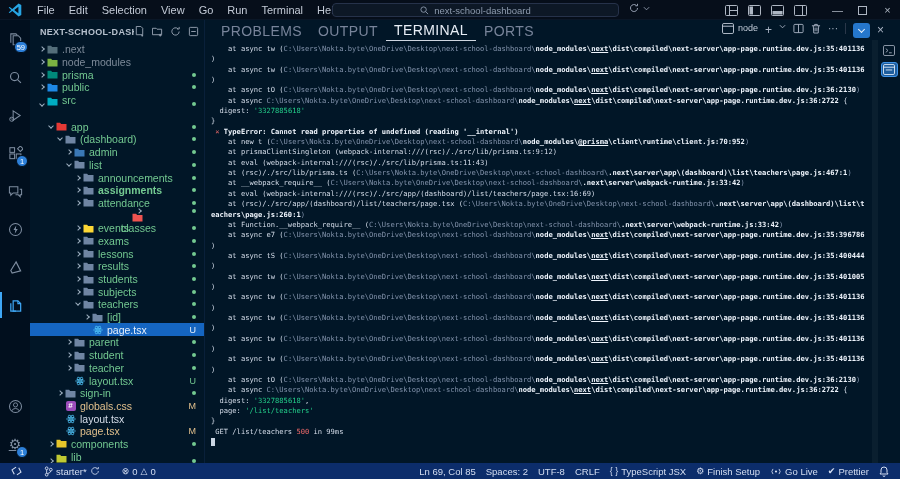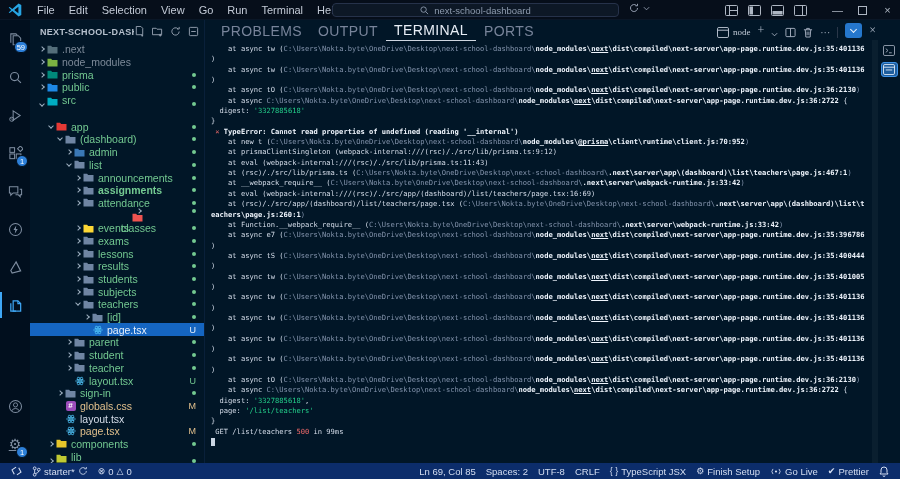--- a/index.html
+++ b/index.html
@@ -59,21 +59,21 @@
   .t-badge { position: absolute; right: 8px; font-size: 9px; }
   .t-badge.dot { width: 4px; height: 4px; border-radius: 50%; background: #73c991; }
   .t-badge.U { color: #73c991; } .tree-row.selected .t-badge.U { color: #e7f0fb; }
   .t-badge.M { color: #e2c08d; }
   .csshash { width: 10px; height: 10px; background:#9c4dbb; border-radius:2px; color:#fff; font-size:8px; font-weight:bold; display:flex; align-items:center; justify-content:center; }
   
   .panel { flex: 1; display: flex; flex-direction: column; background: #011627; position: relative; min-width: 0; }
   .panel-tabs { height: 20px; display: flex; align-items: center; padding-left: 8px; flex: none; }
   .ptab { font-size: 14px; letter-spacing: .4px; color: #78849a; padding: 3px 8px 2px; cursor: default; }
   .ptab.active { color: #e8eef6; border-bottom: 1px solid #cfd6e0; }
-  .panel-actions { margin-left: auto; display: flex; align-items: flex-end; gap: 7px; padding-right: 24px; color: #aab4c4; font-size: 10px; font-family: Liberation Serif, serif; }
+  .panel-actions { margin-left: auto; display: flex; align-items: flex-start; gap: 7px; padding-right: 16px; color: #aab4c4; font-size: 10px; }
   .pa-node { display: flex; align-items: center; gap: 4px; font-size: 9px; color: #c2cbd8; }
   .pa-sep { width: 1px; height: 11px; background: #2a3749; }
   .pa-max { width: 17px; height: 15px; background: #2577cc; border-radius: 3px; display: flex; align-items: center; justify-content: center; }
   .pa-max i { width: 5px; height: 5px; border-right: 1.2px solid #eaf2fb; border-bottom: 1.2px solid #eaf2fb; transform: rotate(45deg); margin-top: -2px; }
   .term-wrap { flex: 1; position: relative; }
   .term-body {
     position: absolute; inset: 0 22px 0 0; padding: 4px 0 0 6px;
     font-family: "DejaVu Sans Mono", monospace; font-size: 7.1px; line-height: 10.35px;
     white-space: pre; overflow: hidden; color: #d6deeb;
   }
@@ -84,21 +84,21 @@
   .s-g { color: #23d18b; }
   .s-r { color: #f16a6a; }
   .cursor { display: inline-block; width: 4.3px; height: 8.5px; background: #ccd7e4; vertical-align: middle; }
   .term-scrollbar { position: absolute; right: 22px; top: 0; bottom: 0; width: 6px; background: rgba(255,255,255,0.04); }
   .term-strip { position: absolute; right: 0; top: 0; bottom: 0; width: 22px; display: flex; flex-direction: column; align-items: center; padding-top: 3px; gap: 4px; }
   .strip-ico { width: 17px; height: 15px; display: flex; align-items: center; justify-content: center; color: #9aa5b5; }
   .strip-ico.sel { background: #1e5e9e; border: 1px solid #3f93e8; border-radius: 3px; color: #dce8f5; }
   
   .statusbar {
     height: 16px; background: #0c2d6b; display: flex; align-items: center;
-    font-size: 9.5px; color: #d4def2; padding: 0 6px; gap: 0;
+    font-size: 9.5px; color: #d4def2; padding: 0 6px; gap: 12px;
   }
   .st-item { display: flex; align-items: center; gap: 3px; padding: 0 5px; height: 16px; cursor: default; white-space: nowrap; }
   .st-right { margin-left: auto; display: flex; align-items: center; }
   .st-glyph { font-size: 9px; line-height: 1; }
   svg { display: block; }
 </style>
 </head>
 <body>
 
 <div class="titlebar">

